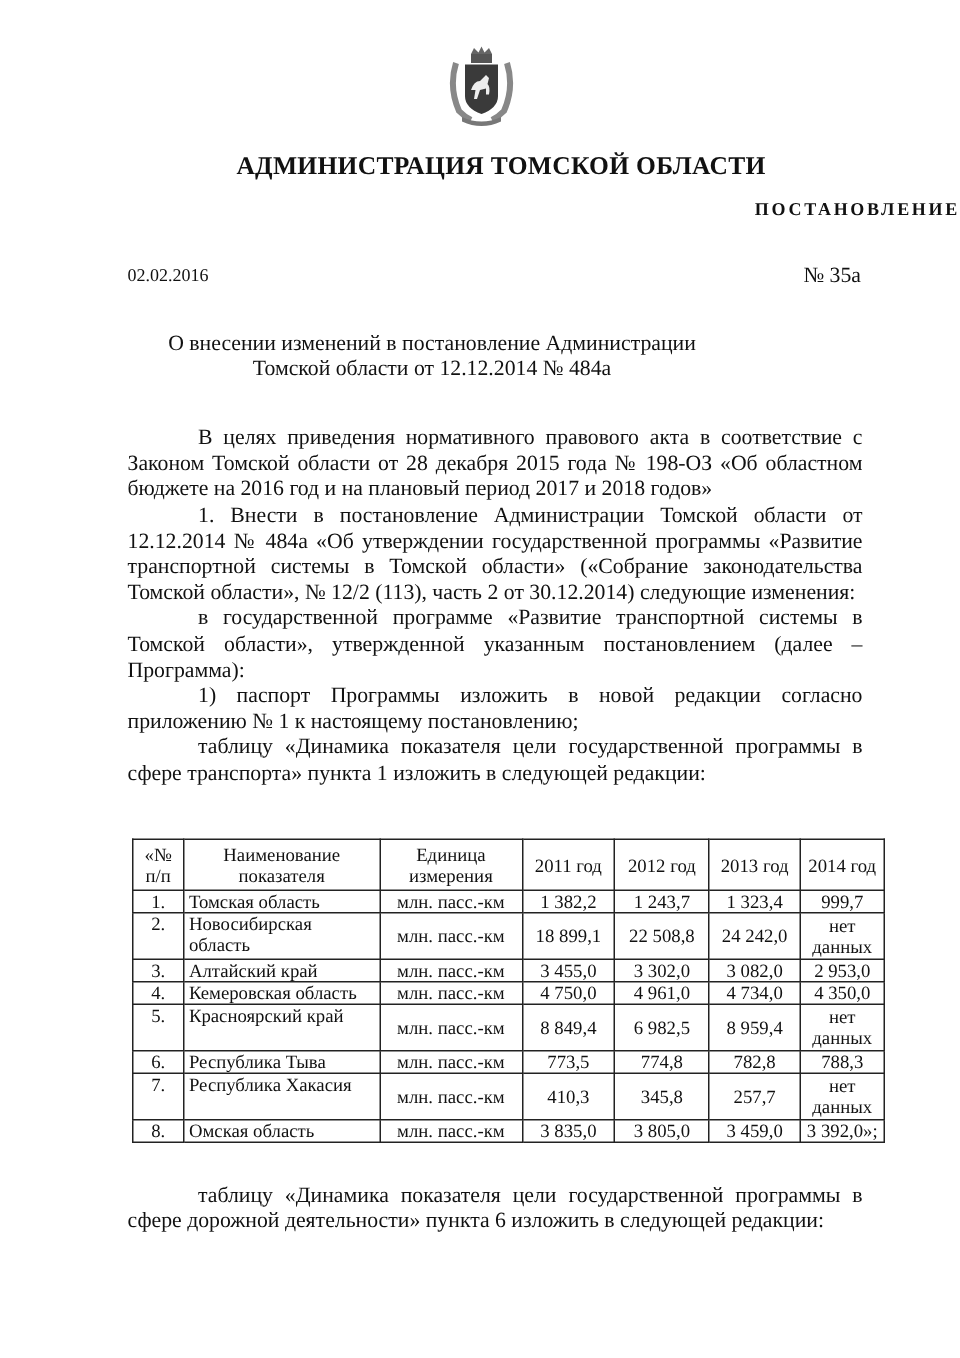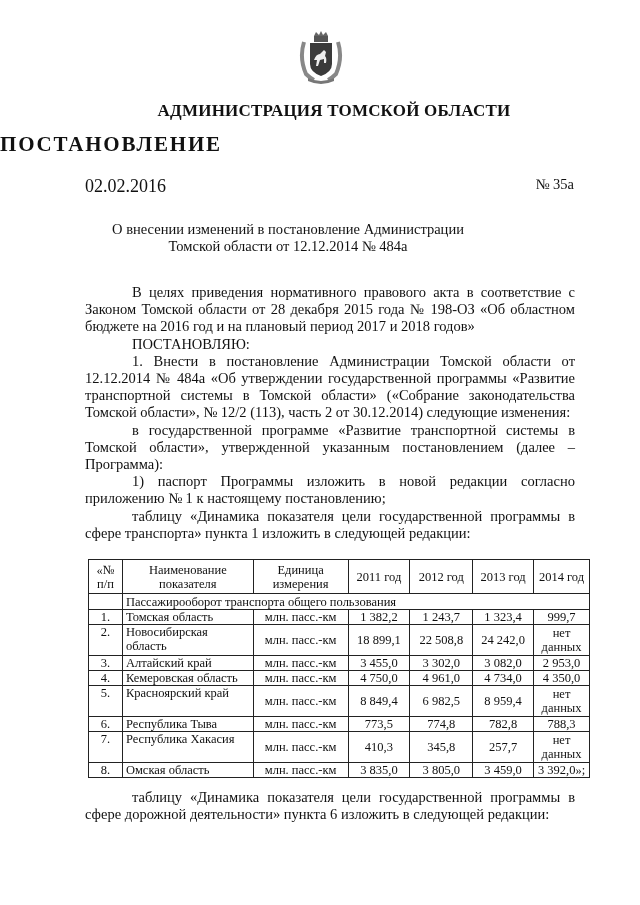--- a/index.html
+++ b/index.html
@@ -1,23 +1,23 @@
 <!DOCTYPE html>
 <html><head>
 <meta charset="utf-8">
 <style>
   html, body { margin: 0; padding: 0; background: #ffffff; }
   body { width: 640px; height: 905px; position: relative; overflow: hidden;
          font-family: "Liberation Serif", "DejaVu Serif", serif; color: #111; }
   .emblem { position: absolute; left: 298px; top: 30px; width: 46px; height: 56px; }
   .title1 { position: absolute; top: 101px; left: 14px; width: 640px; text-align: center;
             font-weight: bold; font-size: 17px; letter-spacing: 0.2px; }
-  .title2 { position: absolute; top: 132px; left: 0; width: 640px; text-align: left;
-            font-weight: bold; font-size: 21px; letter-spacing: 1.8px; }
-  .date { position: absolute; top: 176px; left: 85px; font-size: 18px; }
+  .title2 { position: absolute; top: 132px; left: 0; width: 640px; text-align: right;
+            font-weight: bold; font-size: 12px; letter-spacing: 1.8px; }
+  .date { position: absolute; top: 176px; left: 85px; font-size: 12px; }
   .num { position: absolute; top: 176px; right: 66px; font-size: 14.5px; }
   .subject { position: absolute; top: 221px; left: 0; width: 576px; text-align: center;
              font-size: 14.5px; line-height: 17px; }
   .body { position: absolute; top: 284px; left: 85px; width: 490px; font-size: 14.5px;
           line-height: 17.2px; text-align: justify; }
   .body p { margin: 0; }
   .ind { text-indent: 47px; }
   table.t { position: absolute; top: 559px; left: 88px; width: 502px; border-collapse: collapse;
             font-size: 12.5px; line-height: 14px; }
   table.t td { border: 1px solid #222; padding: 0 3px; vertical-align: middle; }
@@ -55,21 +55,20 @@
 <div class="date">02.02.2016</div>
 <div class="num">№ 35а</div>
 
 <div class="subject">
   <div>О внесении изменений в постановление Администрации</div>
   <div>Томской области от 12.12.2014 № 484а</div>
 </div>
 
 <div class="body">
   <p class="ind">В целях приведения нормативного правового акта в соответствие с Законом Томской области от 28 декабря 2015 года № 198-ОЗ «Об областном бюджете на 2016 год и на плановый период 2017 и 2018 годов»</p>
-  <p class="ind">ПОСТАНОВЛЯЮ:</p>
   <p class="ind">1. Внести в постановление Администрации Томской области от 12.12.2014 № 484а «Об утверждении государственной программы «Развитие транспортной системы в Томской области» («Собрание законодательства Томской области», № 12/2 (113), часть 2 от 30.12.2014) следующие изменения:</p>
   <p class="ind">в государственной программе «Развитие транспортной системы в Томской области», утвержденной указанным постановлением (далее – Программа):</p>
   <p class="ind">1) паспорт Программы изложить в новой редакции согласно приложению № 1 к настоящему постановлению;</p>
   <p class="ind">таблицу «Динамика показателя цели государственной программы в сфере транспорта» пункта 1 изложить в следующей редакции:</p>
 </div>
 
 <table class="t">
   <colgroup>
     <col style="width:34px">
       <col style="width:131px">
@@ -81,24 +80,20 @@
   </colgroup>
   <tbody>
       <tr style="height:34px">
     <td class="c">«№ п/п</td>
     <td class="c">Наименование показателя</td>
     <td class="c">Единица измерения</td>
     <td class="c">2011 год</td>
     <td class="c">2012 год</td>
     <td class="c">2013 год</td>
     <td class="c">2014 год</td>
-  </tr>
-  <tr style="height:16px">
-    <td></td>
-    <td colspan="6" class="l">Пассажирооборот транспорта общего пользования</td>
   </tr>
   <tr style="height:15px">
     <td class="c">1.</td>
     <td class="l">Томская область</td>
     <td class="c">млн. пасс.-км</td>
     <td class="c">1 382,2</td>
     <td class="c">1 243,7</td>
     <td class="c">1 323,4</td>
     <td class="c">999,7</td>
   </tr>

